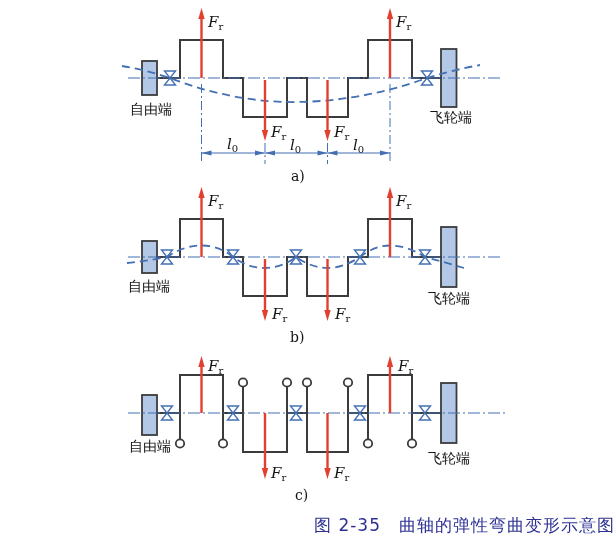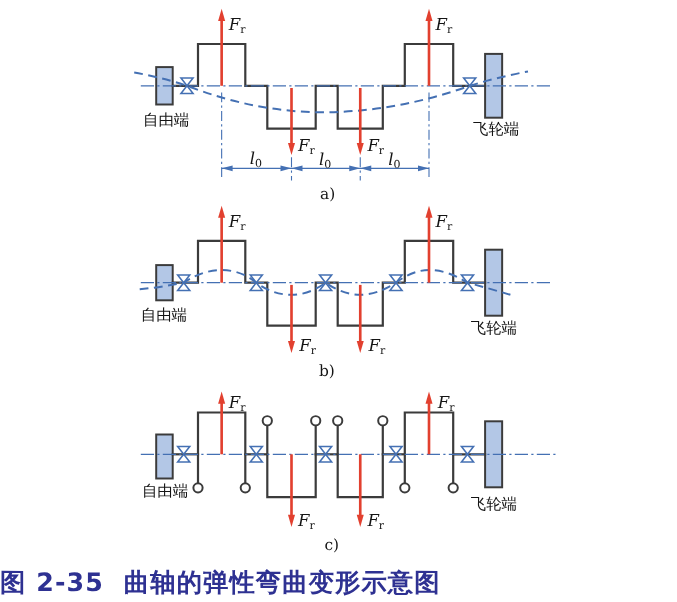--- a/index.html
+++ b/index.html
@@ -15,23 +15,23 @@
   .redline{stroke:var(--red,#e2402f);stroke-width:2.4;fill:none}
   .redhead{fill:var(--red,#e2402f);stroke:none}
   .dimv{stroke:var(--blue,#4470b3);stroke-width:1;stroke-dasharray:9 3 2 3;fill:none}
   .dimh{stroke:var(--blue,#4470b3);stroke-width:1.2}
   .dimhead{fill:var(--blue,#4470b3);stroke:none}
   .pin{fill:#ffffff;stroke:var(--outline,#3b3b3b);stroke-width:1.8}
   .cn{font-family:"DejaVu Serif",serif;font-size:14px;fill:#141414}
   .sym{font-family:"DejaVu Serif",serif;font-style:italic;font-size:15px;fill:#141414}
   .sub{font-size:10px;font-style:normal}
   .sublab{font-family:"DejaVu Serif",serif;font-size:14px;fill:#141414}
-  .caption{position:absolute;left:0;right:0;top:514px;text-align:left;
+  .caption{position:absolute;left:0;right:0;top:514px;text-align:right;
            color:var(--caption-blue,#2e3192);font-family:"DejaVu Sans",sans-serif;
-           font-weight:bold;font-size:23px;letter-spacing:1px}
+           font-weight:normal;font-size:17px;letter-spacing:1px}
   .caption .cap-title{margin-left:18px}
 </style>
 </head>
 <body>
 
 <svg width="615" height="510" viewBox="0 0 615 510">
 
   <g>
     <rect class="endblock" x="142" y="61" width="15" height="34"></rect>
     <rect class="endblock" x="441" y="49" width="15.5" height="58"></rect>

